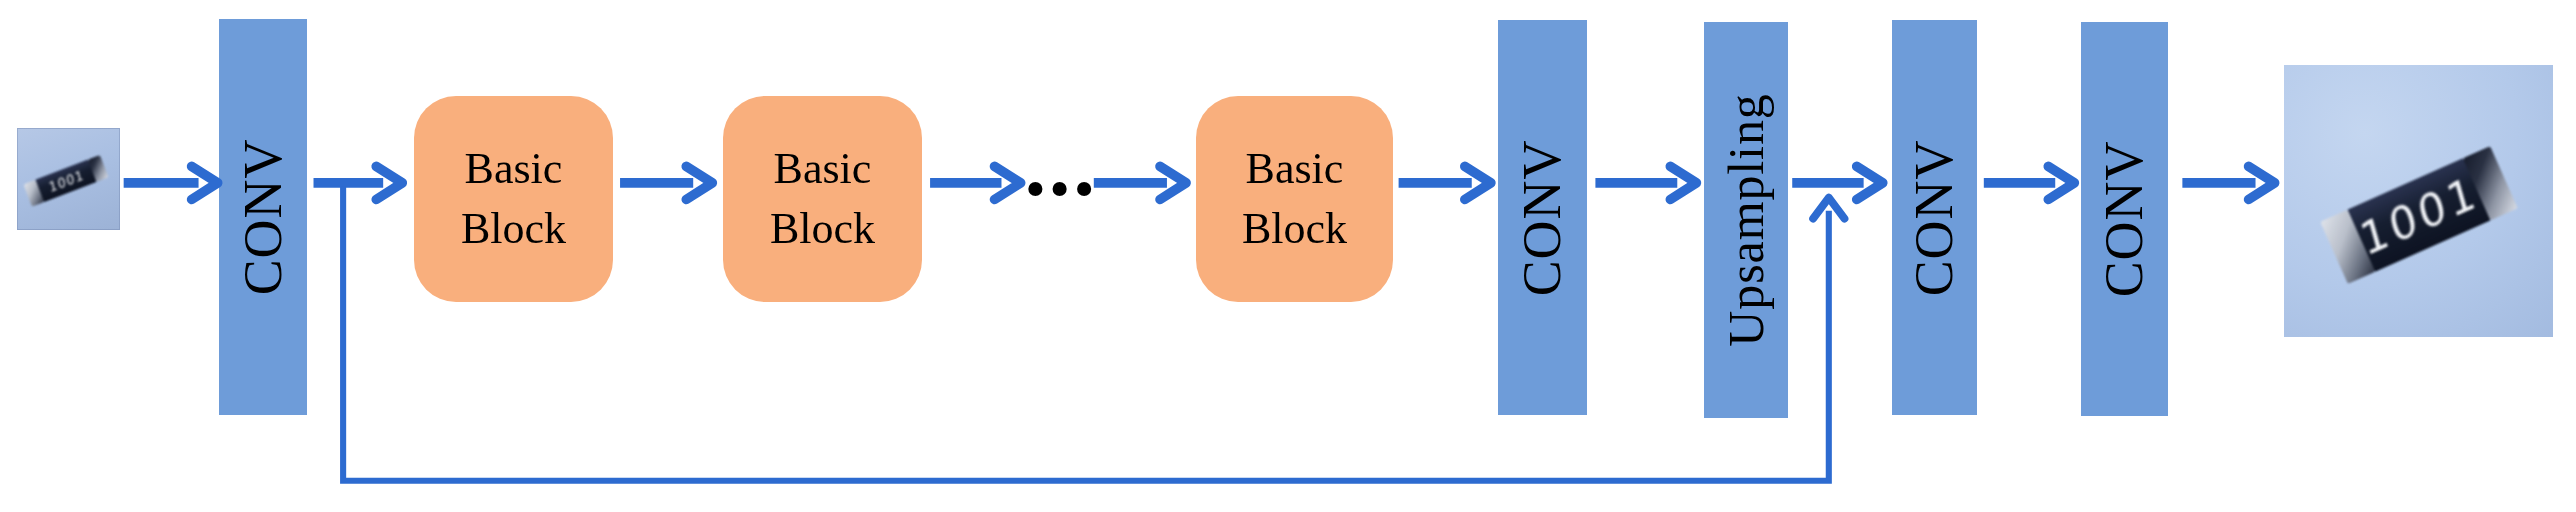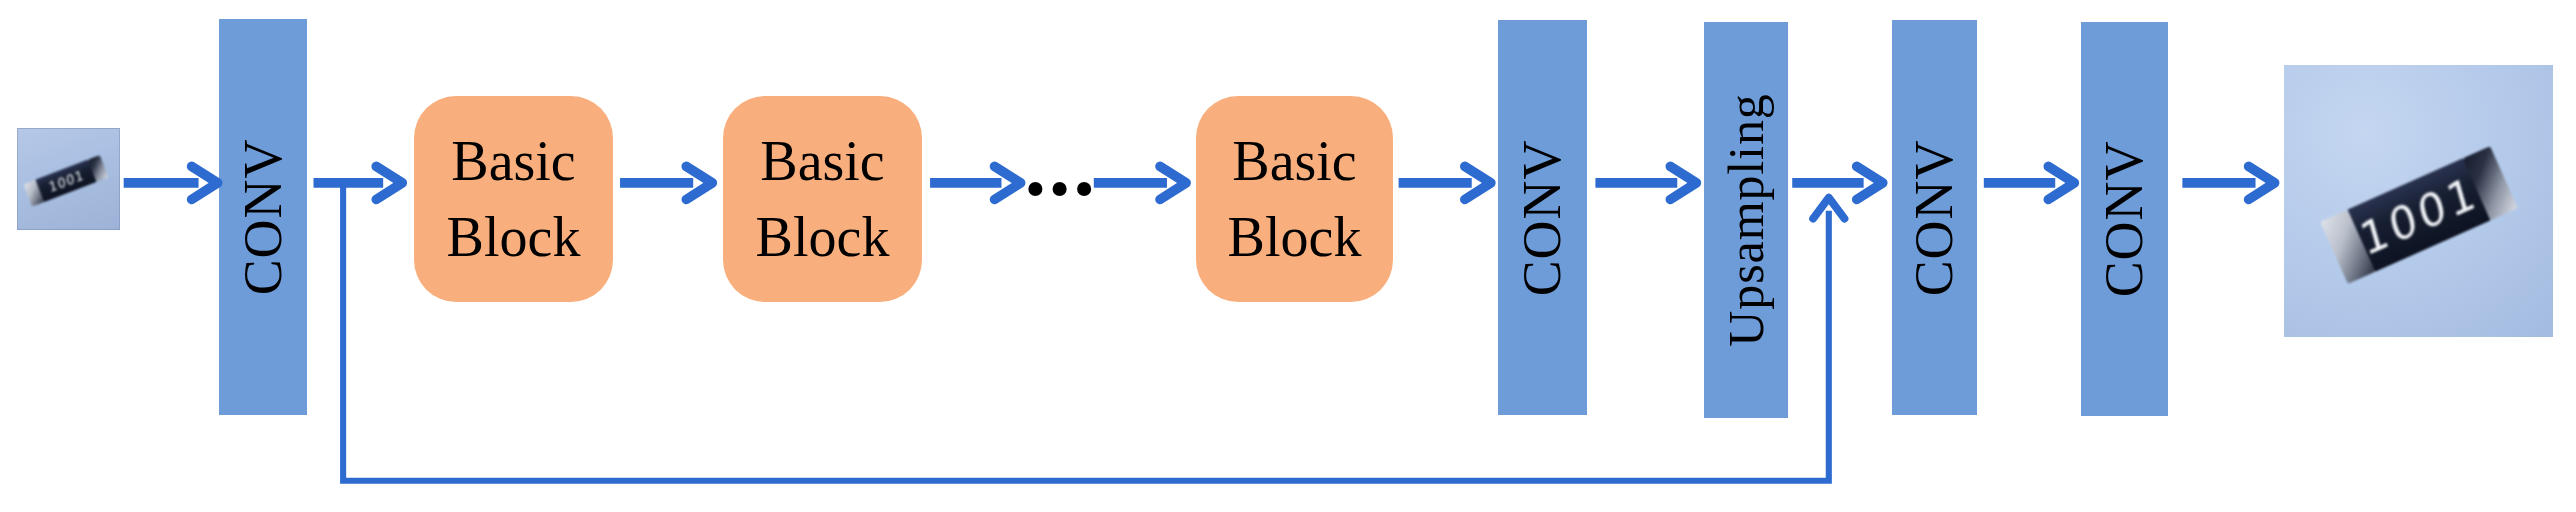--- a/index.html
+++ b/index.html
@@ -32,21 +32,21 @@
     letter-spacing:0.9px;
   }
   .bar.ups .vtext{font-size:50px;}
   
   .bblock{
     position:absolute;
     width:199px;height:206px;
     background:var(--block-orange);
     border-radius:42px;
     display:flex;flex-direction:column;align-items:center;justify-content:center;
-    color:#000;font-size:56px;line-height:1.36;text-align:center;
+    color:#000;font-size:44px;line-height:1.36;text-align:center;
   }
   
   .dots{
     position:absolute;
     left:1008px;top:110px;width:106px;height:106px;
     display:flex;align-items:flex-end;justify-content:center;
     font-size:87px;font-weight:bold;letter-spacing:2.6px;color:#000;
   }
   
   .photo{

